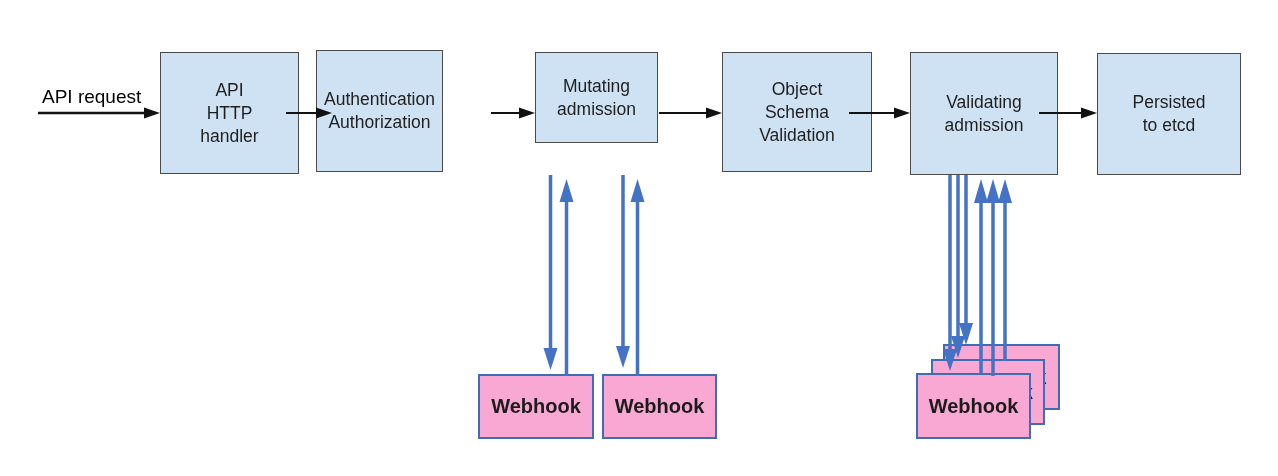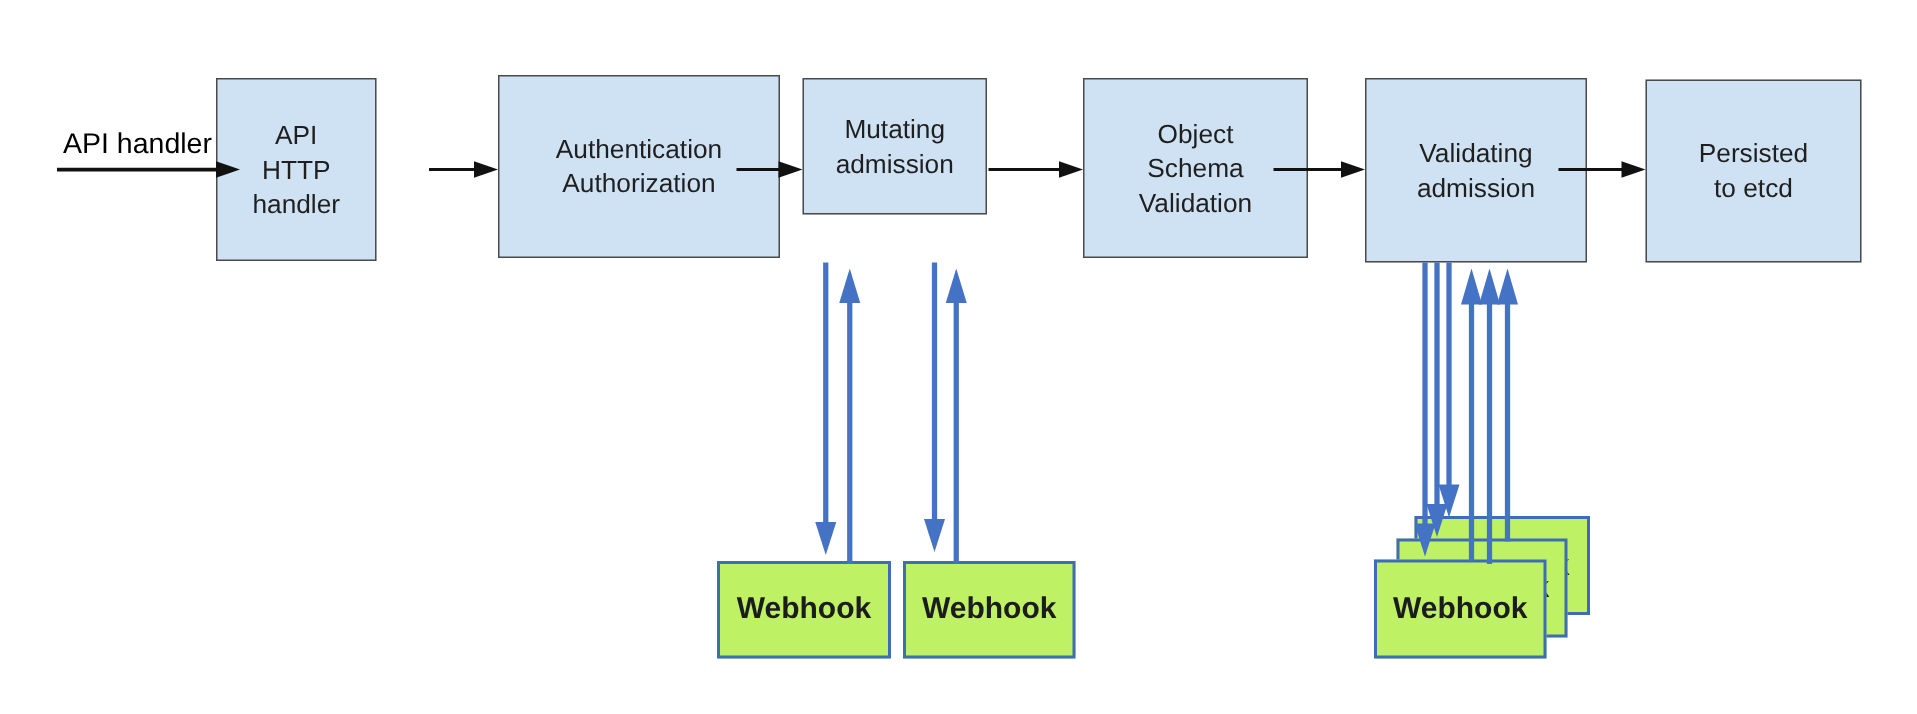--- a/index.html
+++ b/index.html
@@ -26,21 +26,21 @@
   }
   .node-label {
     white-space: pre-line;
     text-align: center;
     font-size: 17.5px;
     line-height: 23px;
     color: #1f1f1f;
   }
   .webhook {
     position: absolute;
-    background: #bef264;
+    background: #f9a8d4;
     border: 2px solid #3f6db5;
     display: flex;
     align-items: center;
     justify-content: center;
     box-sizing: border-box;
   }
   .webhook-label {
     font-size: 20px;
     font-weight: 600;
     color: #1c1c1c;
@@ -62,27 +62,27 @@
     height: 476px;
     z-index: 5;
     pointer-events: none;
   }
 </style>
 </head>
 <body>
 
 <div class="canvas">
 
-  <div class="node" style="left:144px; top:52px; width:107px; height:122px;">
+  <div class="node" style="left:160px; top:52px; width:139px; height:122px;">
     <span class="node-label">API
 HTTP
 handler</span>
   </div>
 
-  <div class="node" style="left:332px; top:50px; width:188px; height:122px;">
+  <div class="node" style="left:316px; top:50px; width:127px; height:122px;">
     <span class="node-label">Authentication
 Authorization</span>
   </div>
 
   <div class="node" style="left:535px; top:52px; width:123px; height:91px;justify-content:center;">
     <span class="node-label">Mutating
 admission</span>
   </div>
 
   <div class="node" style="left:722px; top:52px; width:150px; height:120px;">
@@ -94,21 +94,21 @@
   <div class="node" style="left:910px; top:52px; width:148px; height:123px;">
     <span class="node-label">Validating
 admission</span>
   </div>
 
   <div class="node" style="left:1097px; top:53px; width:144px; height:122px;">
     <span class="node-label">Persisted
 to etcd</span>
   </div>
 
-  <div class="api-request">API handler</div>
+  <div class="api-request">API request</div>
 
   <div class="webhook" style="left:478px; top:374px; width:116px; height:65px;">
     <span class="webhook-label">Webhook</span>
   </div>
   <div class="webhook" style="left:602px; top:374px; width:115px; height:65px;">
     <span class="webhook-label">Webhook</span>
   </div>
 
   <div class="webhook" style="left:943px; top:344px; width:117px; height:66px; z-index:1;">
     <span class="webhook-label">Webhook</span>

